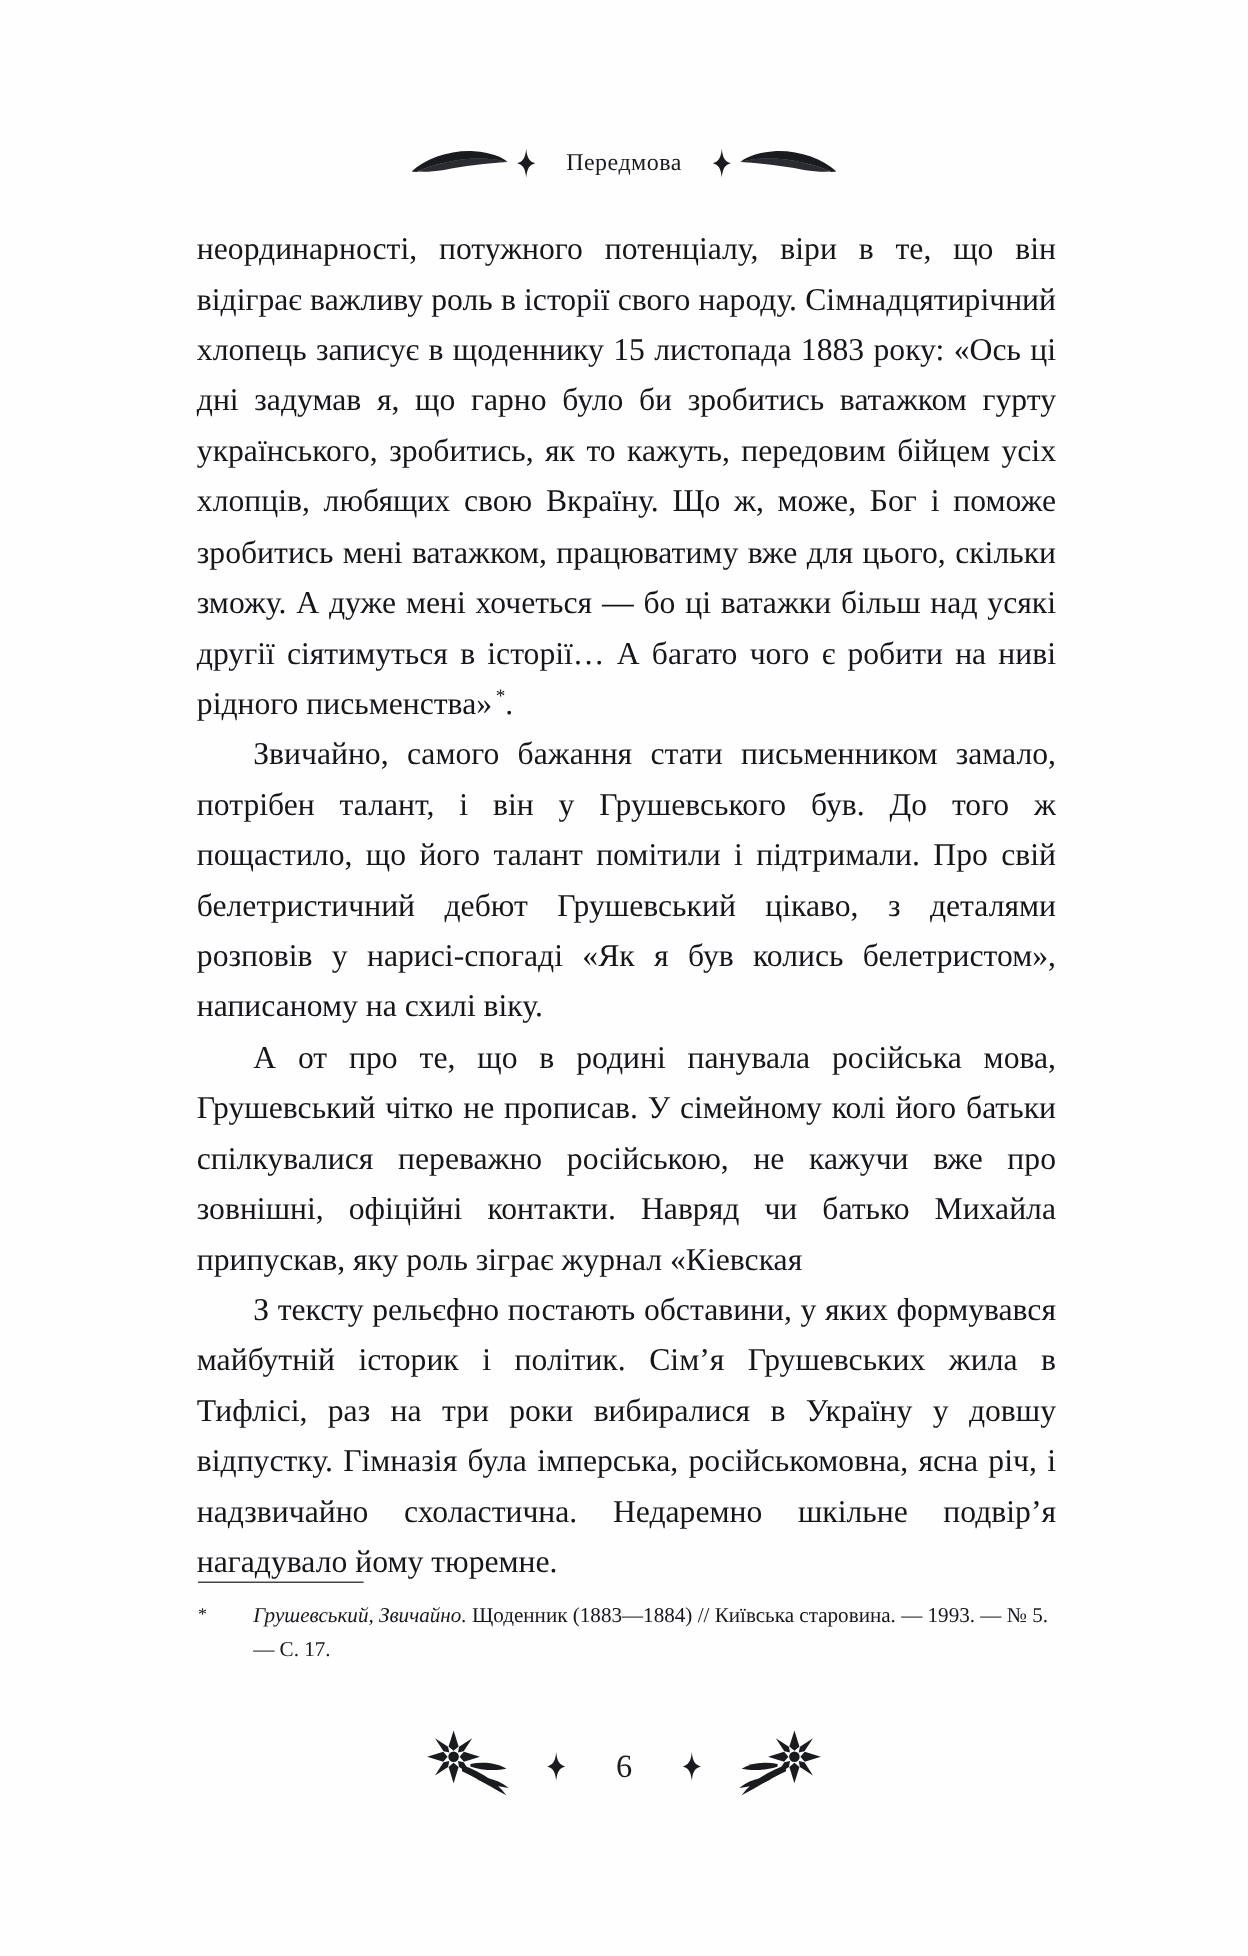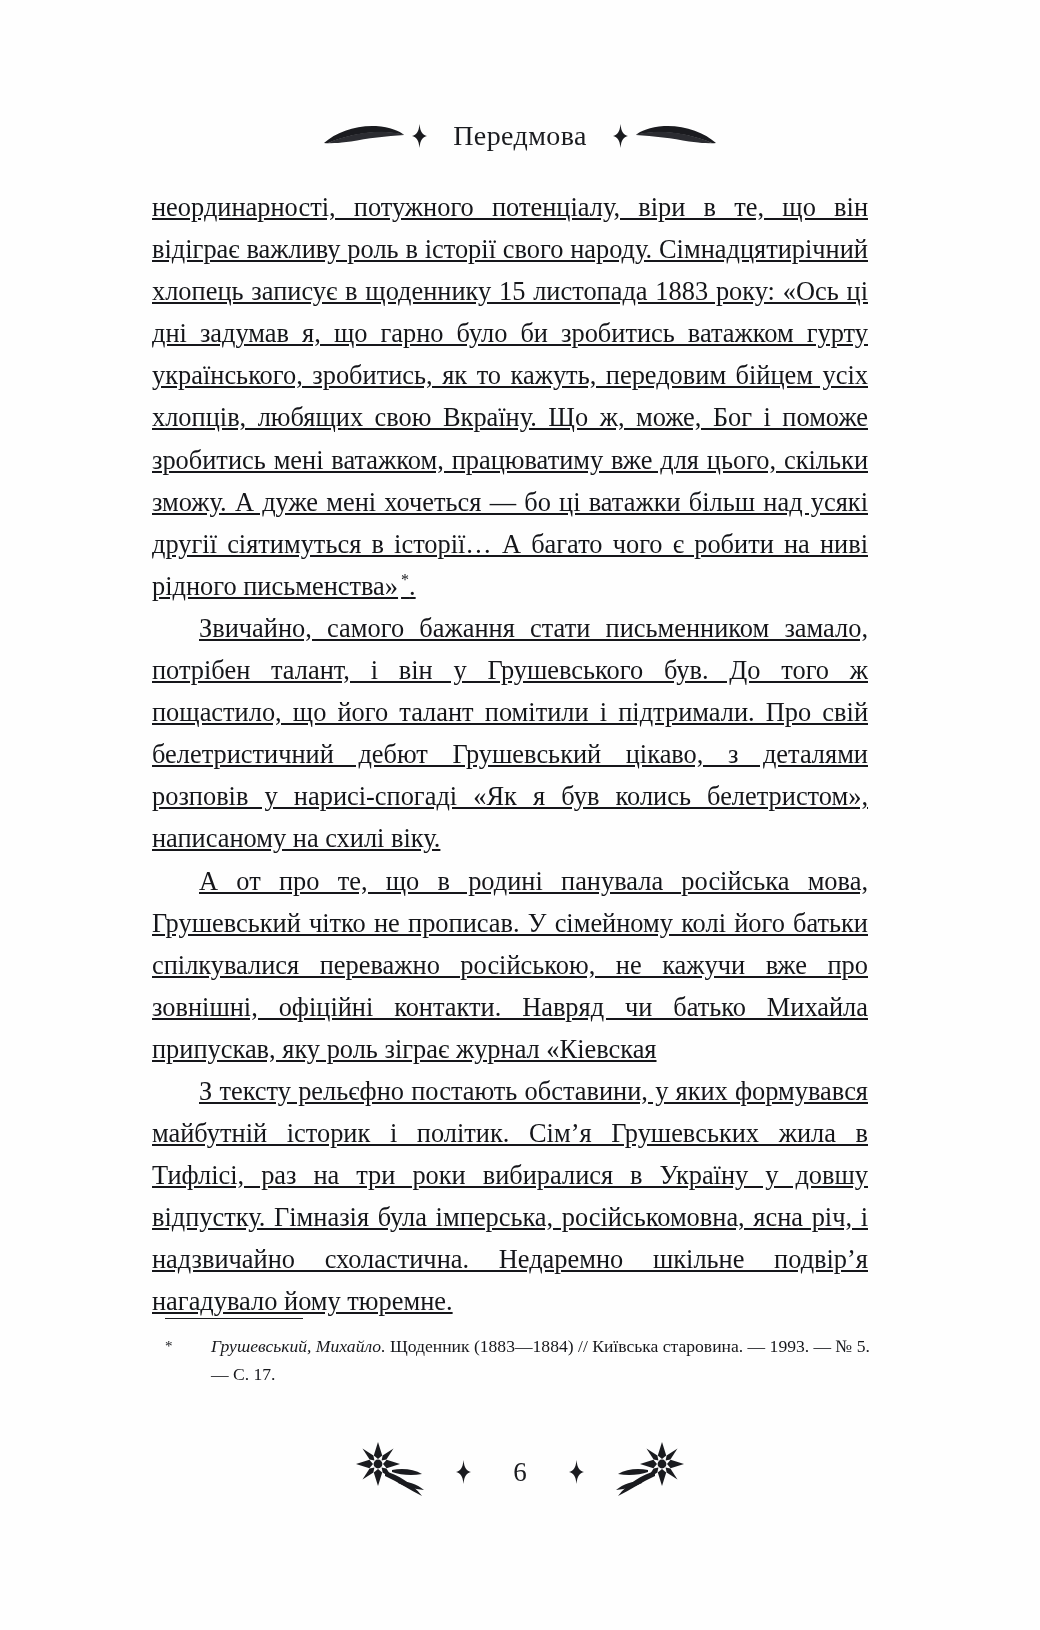--- a/index.html
+++ b/index.html
@@ -29,21 +29,21 @@
     left: 0;
     width: 1040px;
     height: 46px;
     display: flex;
     align-items: center;
     justify-content: center;
     gap: 0px;
   }
   .rh-title {
     font-family: "Liberation Serif", "DejaVu Serif", serif;
-    font-size: 28px;
+    font-size: 20px;
     letter-spacing: 0.4px;
     color: #1b1c20;
     white-space: nowrap;
     padding: 0 26px;
     line-height: 1;
   }
   .diamond {
     width: 15px;
     height: 24px;
     flex: none;
@@ -54,24 +54,23 @@
     height: 30px;
     flex: none;
     display: block;
     margin: 0 6px;
   }
   .leaf-wrap.flip { transform: scaleX(-1); }
 
   
   .body-col {
     position: absolute;
-    left: 152px;
+    left: 164px;
     top: 186px;
     width: 716px;
-    text-decoration: underline;
   }
   .para {
     margin: 0;
     font-size: 26.4px;
     line-height: 42.1px;
     text-align: justify;
     text-align-last: left;
     text-indent: 47px;
     color: #15161a;
     font-family: "Liberation Serif", "DejaVu Serif", serif;
@@ -194,21 +193,21 @@
 
     <p class="para"><span>А от про те, що в родині панувала російська мова, Грушевський чітко не прописав. У сімейному колі його батьки спілкувалися переважно російською, не кажучи вже про зовнішні, офіційні контакти. Навряд чи батько Михайла припускав, яку роль зіграє журнал «Кіевская</span></p>
 
     <p class="para"><span>З тексту рельєфно постають обставини, у яких формувався майбутній історик і політик. Сім’я Грушевських жила в Тифлісі, раз на три роки вибиралися в Україну у довшу відпустку. Гімназія була імперська, російськомовна, ясна річ, і надзвичайно схоластична. Недаремно шкільне подвір’я нагадувало йому тюремне.</span></p>
 
   </div>
 
   <div class="footnote">
     <div class="fn-rule"></div>
     <div class="fn-body">
-      <span class="fn-marker">*</span><span class="fn-author">Грушевський, Михайло.</span><span> Щоденник (1883—1884) // Київська старовина. — 1993. — № 5. — С. 17.</span>
+      <span class="fn-marker">*</span><span class="fn-author">Грушевський, Звичайно.</span><span> Щоденник (1883—1884) // Київська старовина. — 1993. — № 5. — С. 17.</span>
     </div>
   </div>
 
   <div class="folio">
 
     <span class="flower-wrap">
       <svg viewBox="0 0 96 64" width="96" height="64" xmlns="http://www.w3.org/2000/svg">
         <g fill="#1a1b1f">
 
           <g transform="translate(26,24)">

